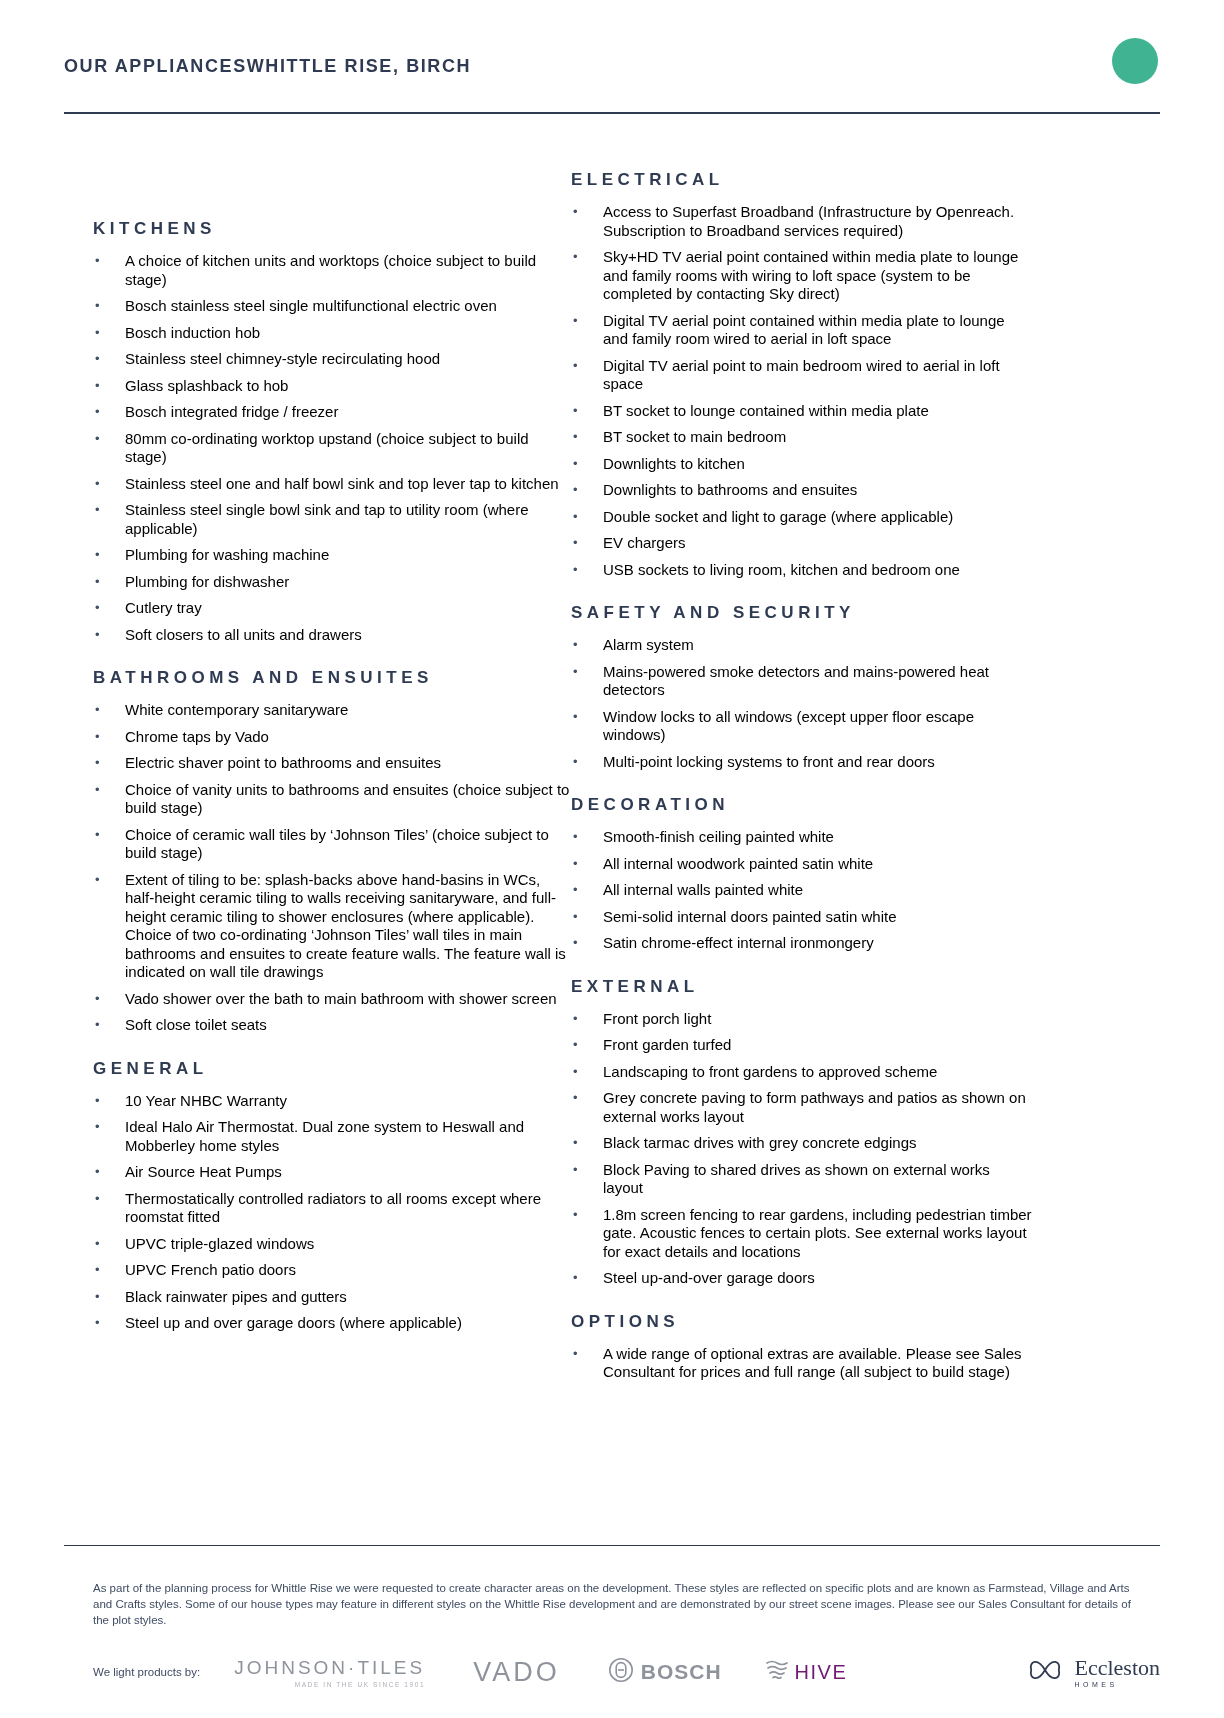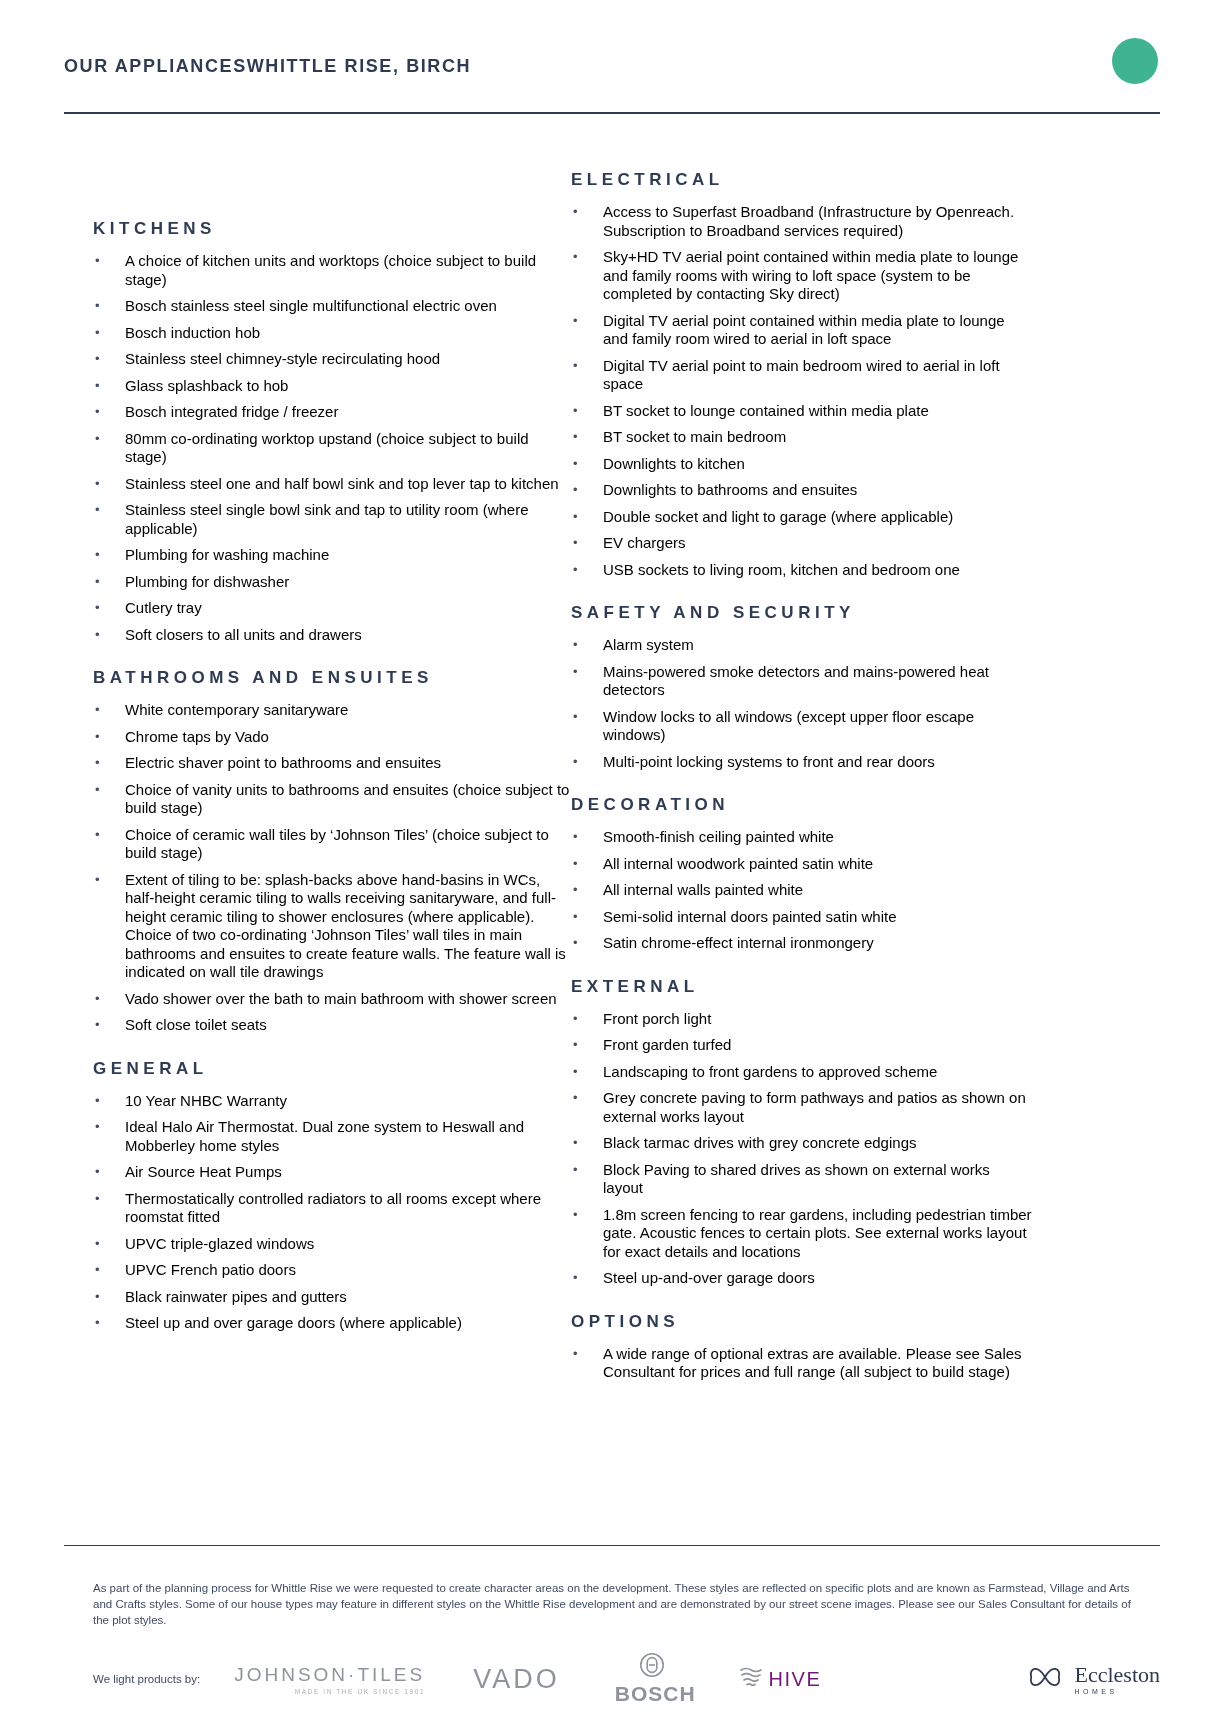--- a/index.html
+++ b/index.html
@@ -75,21 +75,21 @@
   .brand-johnson{margin-left:34px;display:block;}
   .johnson-name{
     font-size:19px;letter-spacing:3px;color:#8e939c;white-space:nowrap;
   }
   .johnson-tagline{
     font-size:6.5px;letter-spacing:1.6px;color:#abafb6;
     text-align:right;margin-top:2px;
   }
   .brand-vado{margin-left:48px;}
   .vado-name{font-size:27px;letter-spacing:3px;color:#8e939c;font-weight:400;}
-  .brand-bosch{margin-left:48px;flex-direction:column;}
+  .brand-bosch{margin-left:48px;}
   .bosch-name{font-size:21px;font-weight:700;letter-spacing:1px;color:#8e939c;margin-left:7px;}
   .brand-hive{margin-left:42px;}
   .hive-name{font-size:20px;letter-spacing:1.5px;color:#701a75;margin-left:5px;}
   .brand-eccleston{margin-left:auto;color:#2f3b52;display:flex;align-items:center;justify-content:center;}
   .eccleston-text{margin-left:8px;}
   .eccleston-name{
     font-family:"Liberation Serif","DejaVu Serif",serif;
     font-size:22px;color:#2f3b52;line-height:22px;
   }
   .eccleston-sub{

